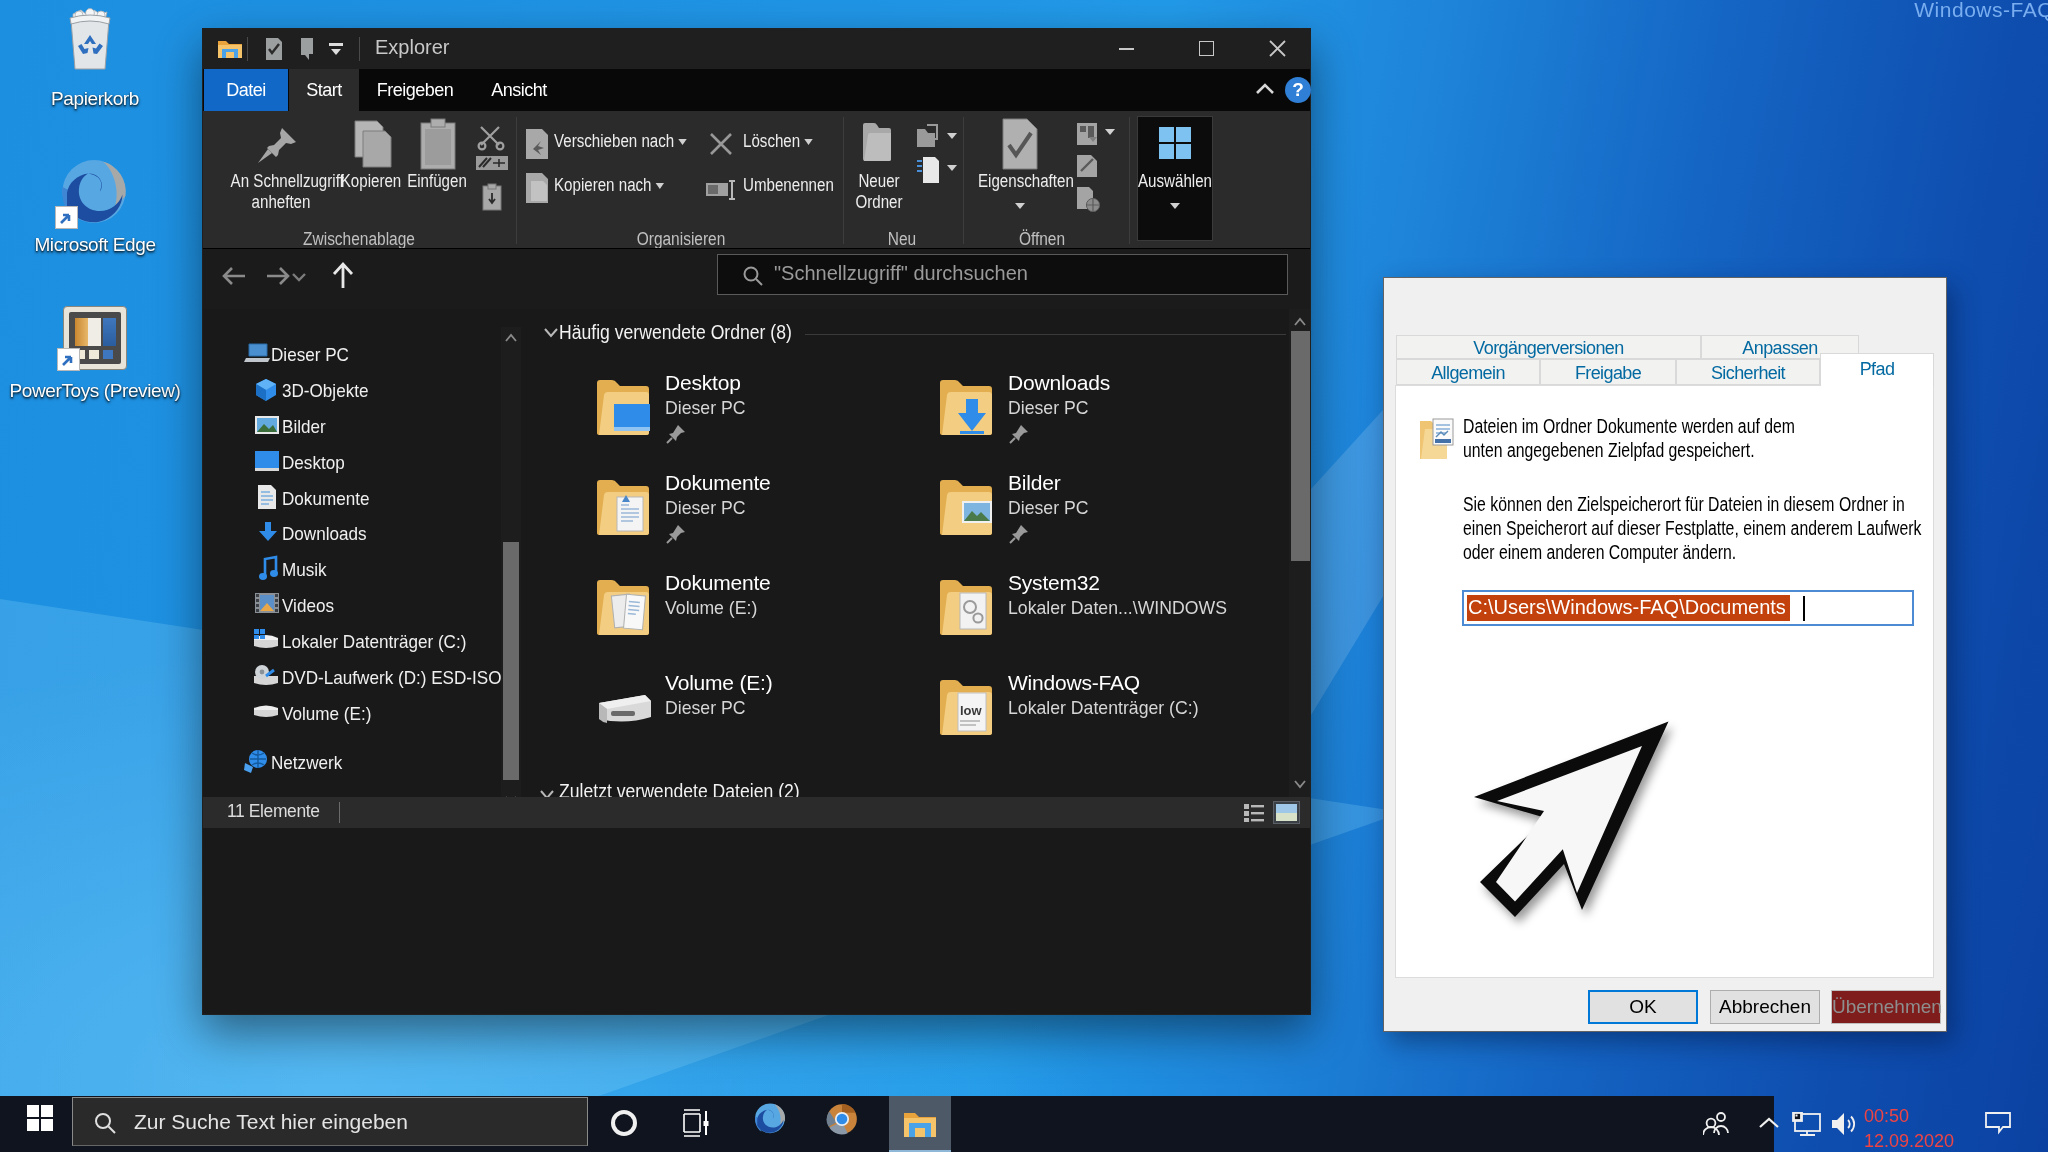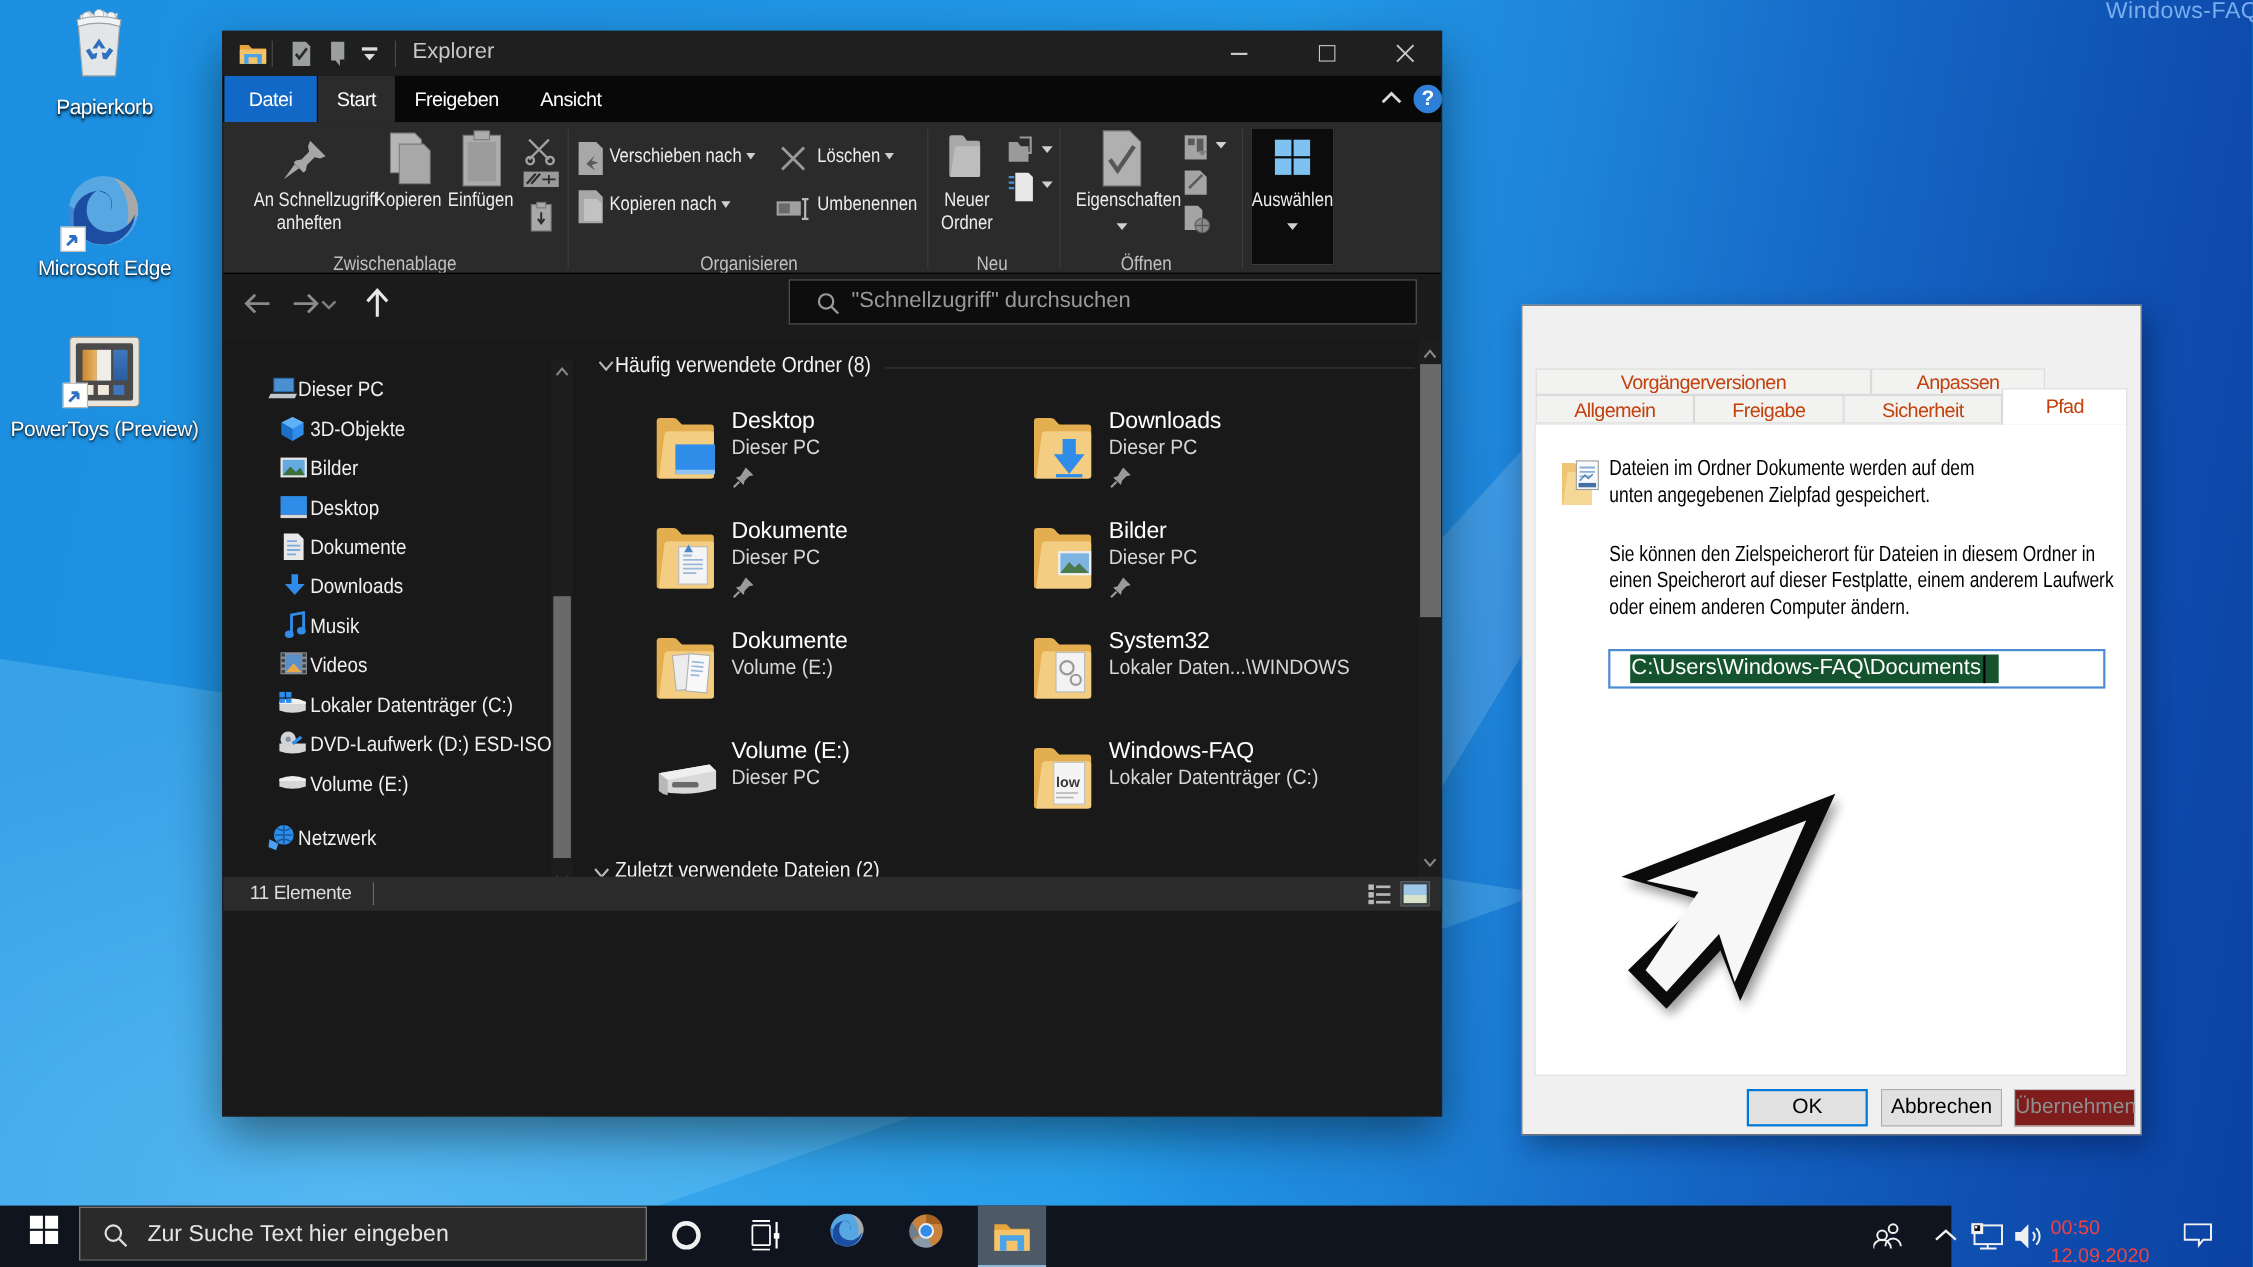--- a/index.html
+++ b/index.html
@@ -29,21 +29,21 @@
 #main{left:0;top:280px;width:100%;height:488px;background:#191919;overflow:hidden}
 #sbar{left:0;top:768px;width:100%;height:31px;background:#2b2b2b;color:#dcdcdc;font-size:17.5px;letter-spacing:-.4px}
 .side{position:absolute;left:0;width:500px;color:#f0f0f0;font-size:19px}
 .srow{position:absolute;height:36px;line-height:36px;white-space:nowrap;transform:scale(.9,1);transform-origin:0 50%}
 .tile{position:absolute;width:330px;height:100px}
 .tile .t1{position:absolute;left:70px;top:-4px;color:#fff;font-size:21px;white-space:nowrap;letter-spacing:-.2px}
 .tile .t2{position:absolute;left:70px;top:22px;color:#d6d6d6;font-size:19px;white-space:nowrap;transform:scale(.93,1);transform-origin:0 50%}
 
 #dlg{left:1383px;top:277px;width:564px;height:755px;background:#f0f0f0;border:1px solid #636363;box-shadow:6px 10px 24px rgba(0,20,60,.45)}
 #dtitle{left:0;top:0;width:100%;height:41px;background:#fff;color:#000;font-size:20px}
-.dtab{position:absolute;background:#f2f2f1;border:1px solid #d9d9d9;text-align:center;font-size:18px;letter-spacing:-.6px;color:#c2410c}
+.dtab{position:absolute;background:#f2f2f1;border:1px solid #d9d9d9;text-align:center;font-size:18px;letter-spacing:-.6px;color:#0369a1}
 #dpage{left:11px;top:107px;width:539px;height:593px;background:#fff;border:1px solid #dcdcdc}
 .btn{position:absolute;top:712px;width:110px;height:34px;background:#e1e1e1;border:1px solid #adadad;text-align:center;line-height:32px;font-size:19px;color:#000}
 
 #task{left:0;top:1096px;width:1774px;height:56px;background:#10141e}
 #tsearch{left:72px;top:1px;width:516px;height:49px;background:#2a2a2a;border:1px solid #8a8a8a;border-bottom-color:#666;color:#e4e4e4;font-size:21px;line-height:47px}
 #clock{position:absolute;left:1864px;top:8px;width:104px;color:#ef4444;font-size:18px;text-align:left;line-height:25px}
 </style></head>
 <body>
 <svg width="0" height="0" style="position:absolute">
     <defs>
@@ -528,21 +528,21 @@
         <path d="M1 6 L12 6 L16 10 L28 10 L28 44 L1 44 Z" fill="#efc573"></path>
         <path d="M2 44 L6 14 L28 14 L28 44 Z" fill="#f6d896"></path>
         <rect x="14" y="4" width="20" height="26" fill="#fafafa" stroke="#9a9a9a"></rect>
         <path d="M17 10 h14 M17 14 h14 M17 18 h10" stroke="#88b0d8" stroke-width="1.6"></path>
         <path d="M17 22 l5 -5 3 3 4 -4" stroke="#5a8ab8" stroke-width="1.4" fill="none"></path>
         <rect x="16" y="24" width="16" height="4" fill="#4472a8"></rect>
       </svg>
     <div class="ab" style="left:67px;top:28px;font-size:20px;line-height:24px;color:#000;white-space:nowrap;transform:scale(.79,1);transform-origin:0 0">Dateien im Ordner Dokumente werden auf dem<br>unten angegebenen Zielpfad gespeichert.</div>
     <div class="ab" style="left:67px;top:106px;font-size:20px;line-height:24px;color:#000;white-space:nowrap;transform:scale(.79,1);transform-origin:0 0">Sie können den Zielspeicherort für Dateien in diesem Ordner in<br>einen Speicherort auf dieser Festplatte, einem anderem Laufwerk<br>oder einem anderen Computer ändern.</div>
     <div class="ab" style="left:66px;top:204px;width:452px;height:36px;border:2px solid #4d8ad4;background:#fff">
-      <span style="position:absolute;left:18px;top:3px;background:#14532d;color:#fff;font-size:20px;padding:1px 16px 2px 1px">C:\Users\Windows-FAQ\Documents</span>
+      <span style="position:absolute;left:3px;top:3px;background:#c2410c;color:#fff;font-size:20px;padding:1px 4px 2px 1px">C:\Users\Windows-FAQ\Documents</span>
       <span style="position:absolute;left:339px;top:4px;width:1.5px;height:25px;background:#000"></span>
     </div>
   </div>
   <div class="btn" style="left:204px;width:110px;border:2px solid #0078d7;line-height:30px">OK</div>
   <div class="btn" style="left:326px">Abbrechen</div>
   <div class="btn" style="left:447px;background:#7f1d1d;border-color:#bfbfbf;color:#8e8e8e">Übernehmen</div>
 </div>
 
 <svg class="ab" id="cursor" width="260" height="260" viewBox="0 0 260 260" style="left:1450px;top:690px">
   <g style="filter:drop-shadow(4px 6px 5px rgba(0,0,0,.4))">

